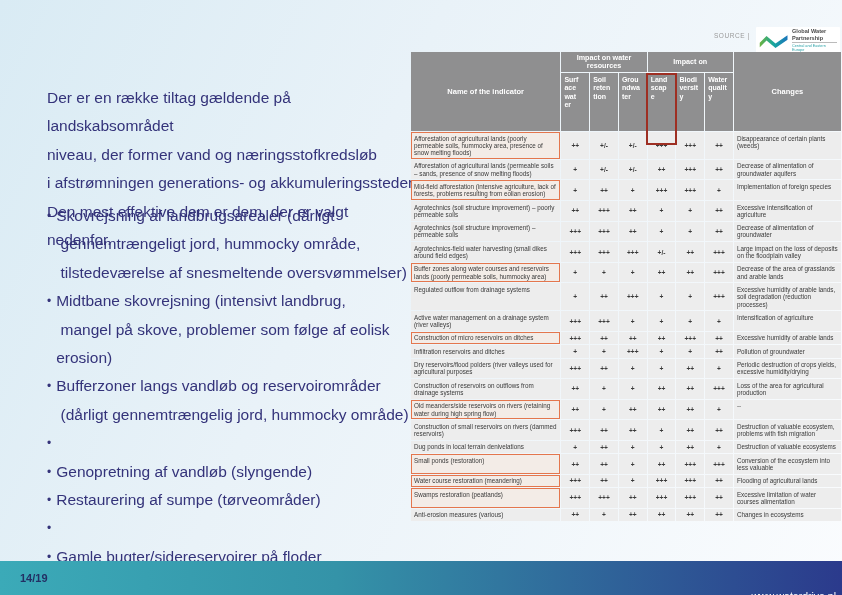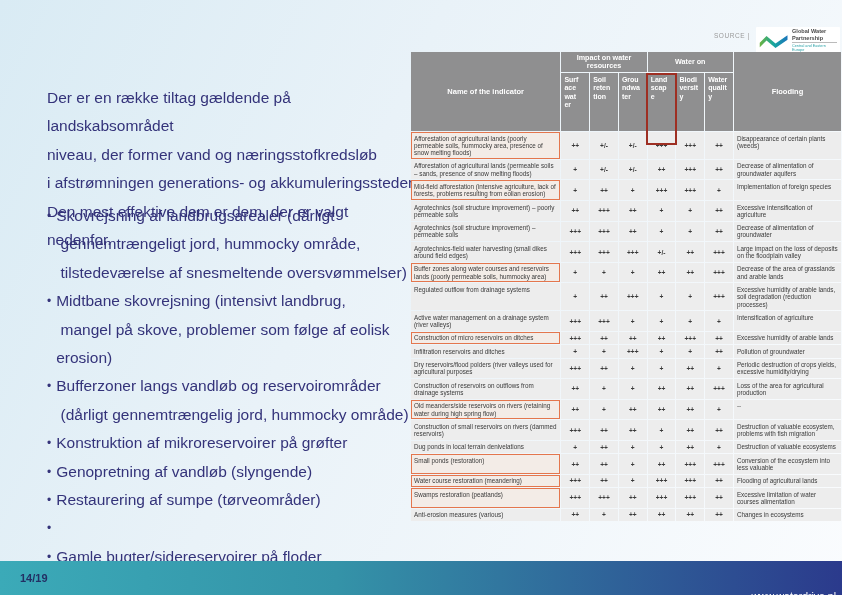--- a/index.html
+++ b/index.html
@@ -110,21 +110,20 @@
         <div class="btext">Midtbane skovrejsning (intensivt landbrug,
  mangel på skove, problemer som følge af eolisk erosion)</div>
       </div>
       <div class="bullet">
         <span class="marker">•</span>
         <div class="btext">Bufferzoner langs vandløb og reservoirområder
  (dårligt gennemtrængelig jord, hummocky område)</div>
       </div>
       <div class="bullet">
         <span class="marker">•</span>
-        <div class="btext">Konstruktion af mikroreservoirer på grøfter</div>
       </div>
       <div class="bullet">
         <span class="marker">•</span>
         <div class="btext">Genopretning af vandløb (slyngende)</div>
       </div>
       <div class="bullet">
         <span class="marker">•</span>
         <div class="btext">Restaurering af sumpe (tørveområder)</div>
       </div>
       <div class="bullet">
@@ -146,22 +145,22 @@
           <col class="c-val">
         <col class="c-val">
           <col class="c-val">
           <col class="c-val">
         <col class="c-threat">
       </colgroup>
       <thead>
         <tr>
           <th class="h-name" rowspan="2">Name of the indicator</th>
           <th class="h-group" colspan="3">Impact on water resources</th>
-          <th class="h-group" colspan="3">Water on</th>
-          <th class="h-threats" rowspan="2">Flooding</th>
+          <th class="h-group" colspan="3">Impact on</th>
+          <th class="h-threats" rowspan="2">Changes</th>
         </tr>
         <tr>
           <th class="h-sub">Surf
 ace
 wat
 er</th>
           <th class="h-sub">Soil
 reten
 tion</th>
           <th class="h-sub">Grou

